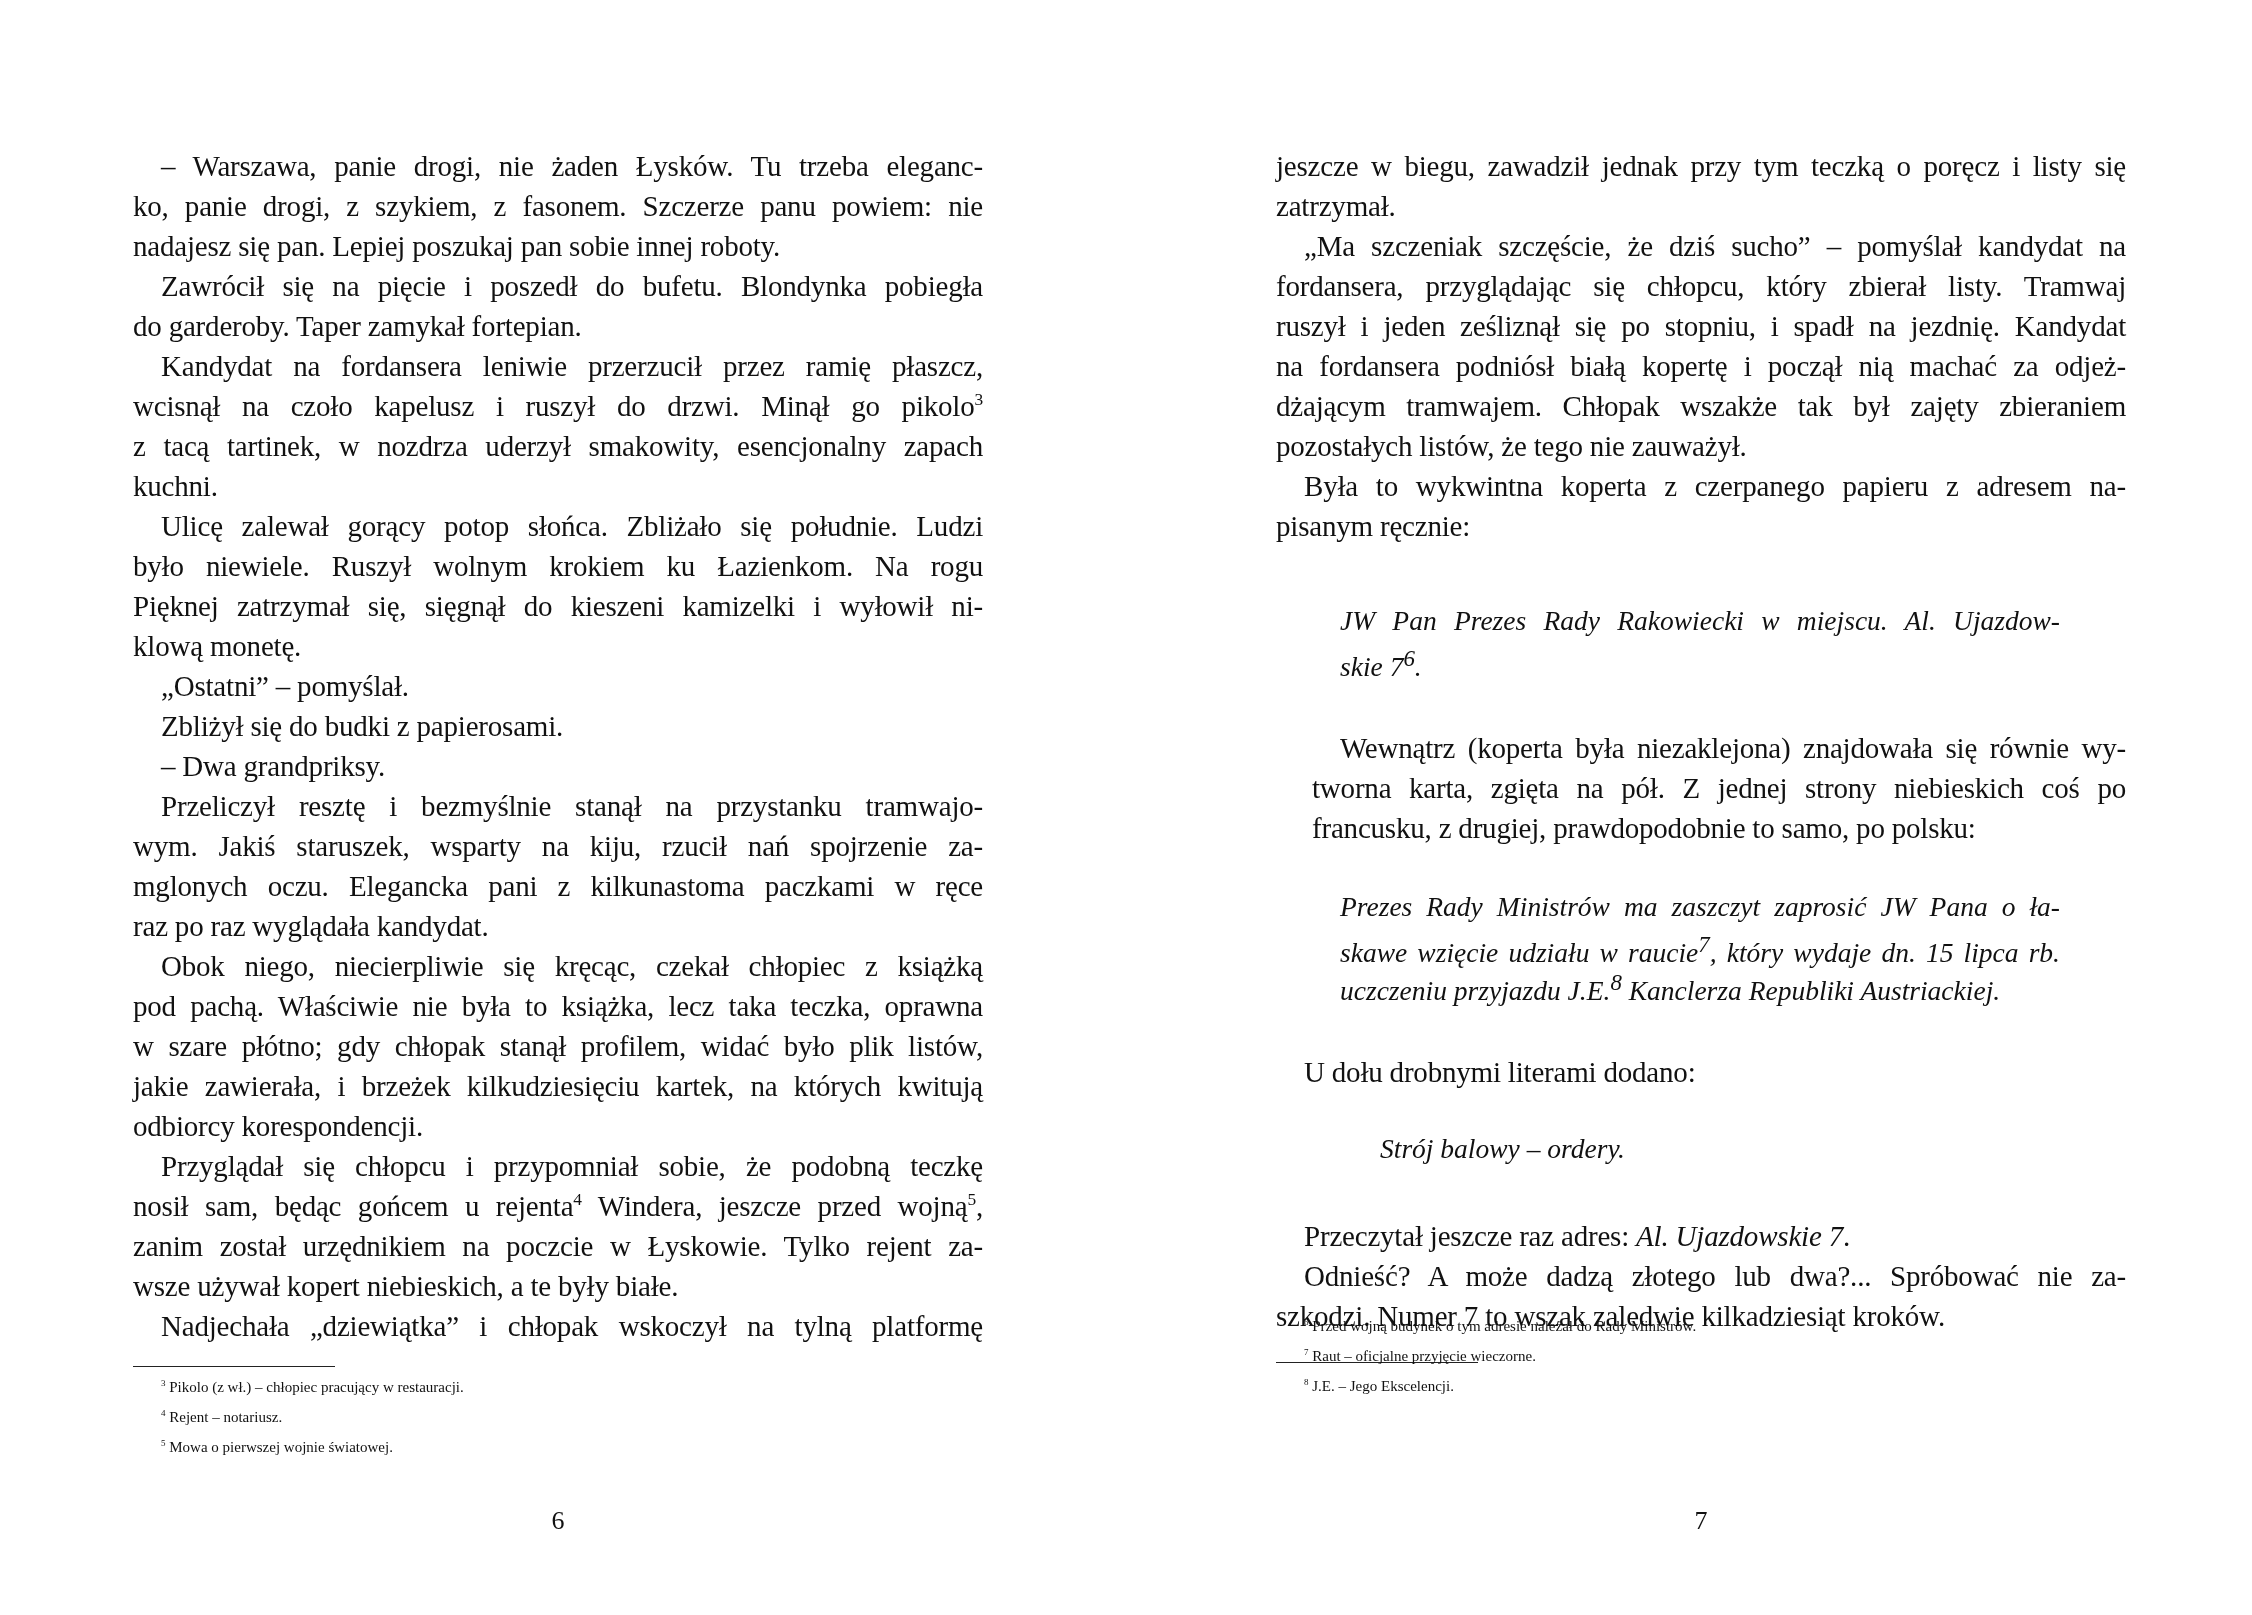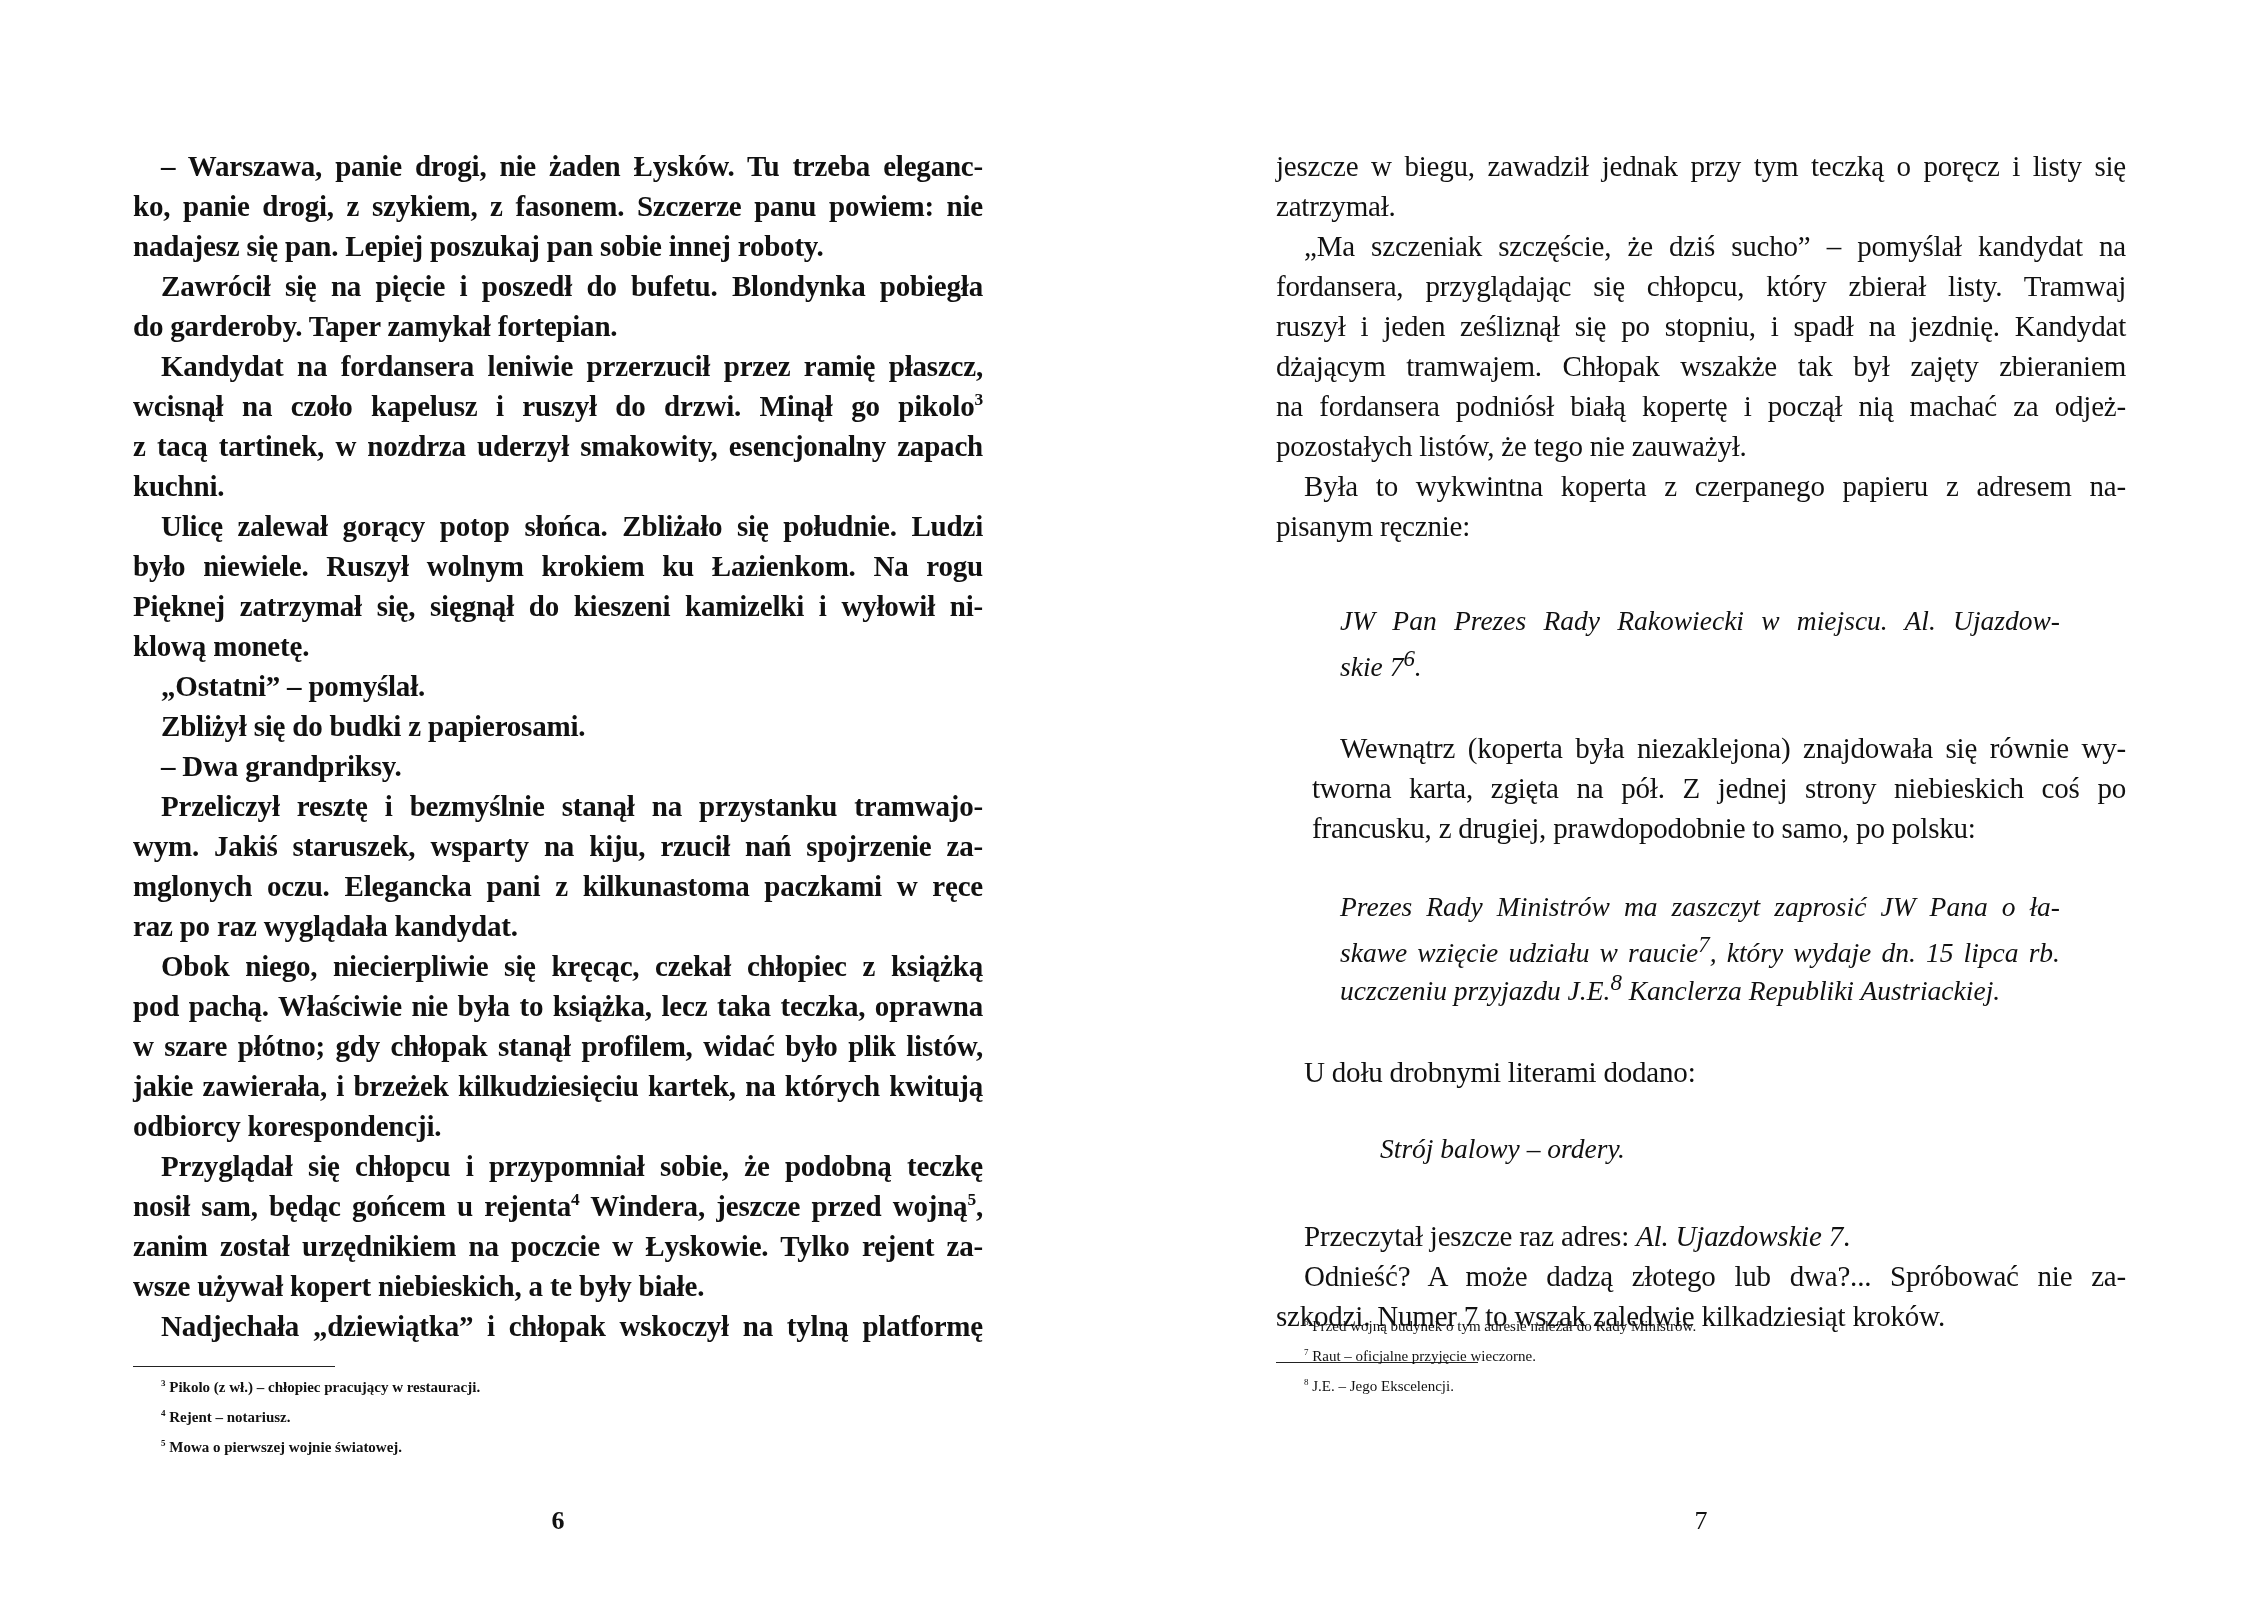--- a/index.html
+++ b/index.html
@@ -1,19 +1,19 @@
 <!DOCTYPE html>
 <html><head>
 <meta charset="utf-8">
 <style>
   html, body { margin: 0; padding: 0; background: #ffffff; }
   body { width: 2252px; height: 1615px; position: relative; overflow: hidden;
          font-family: "Liberation Serif", "DejaVu Serif", serif; color: #111111; }
   .page { position: absolute; top: 0; height: 1615px; }
-  .page.left { left: 0; width: 1126px; font-weight: bold; }
+  .page.left { left: 0; width: 1126px; }
   .page.right { left: 1126px; width: 1126px; }
   .column { position: absolute; top: 146px; }
   .page.left .column { left: 133px; width: 850px; }
   .page.right .column { left: 150px; width: 850px; }
   .line { display: block; height: 40px; line-height: 40px; font-size: 29px; white-space: nowrap;
           text-align: justify; text-align-last: justify; letter-spacing: -0.2px; }
   .line.last { text-align-last: left; }
   .line.indent { padding-left: 28px; }
   .line sup, .fn sup { font-size: 60%; line-height: 0; vertical-align: super; }
   .italic { font-style: italic; }
@@ -71,22 +71,22 @@
 </div>
 
 <div class="page right">
   <div class="column" id="right-column">
       <div>
         <span class="line">jeszcze w biegu, zawadził jednak przy tym teczką o poręcz i listy się</span>
         <span class="line last">zatrzymał.</span>
         <span class="line indent">„Ma szczeniak szczęście, że dziś sucho” – pomyślał kandydat na</span>
         <span class="line">fordansera, przyglądając się chłopcu, który zbierał listy. Tramwaj</span>
         <span class="line">ruszył i jeden ześliznął się po stopniu, i spadł na jezdnię. Kandydat</span>
+        <span class="line">na fordansera podniósł białą kopertę i począł nią machać za odjeż-</span>
         <span class="line">dżającym tramwajem. Chłopak wszakże tak był zajęty zbieraniem</span>
-        <span class="line">na fordansera podniósł białą kopertę i począł nią machać za odjeż-</span>
         <span class="line last">pozostałych listów, że tego nie zauważył.</span>
         <span class="line indent">Była to wykwintna koperta z czerpanego papieru z adresem na-</span>
         <span class="line last">pisanym ręcznie:</span>
       </div>
       <div style="margin-top: 56px; padding-left: 64px; width: 720px;">
         <span class="quote">JW Pan Prezes Rady Rakowiecki w miejscu. Al. Ujazdow-</span>
         <span class="quote last">skie 7<sup>6</sup>.</span>
       </div>
       <div style="margin-top: 50px; margin-left: 36px;">
         <span class="line indent">Wewnątrz (koperta była niezaklejona) znajdowała się równie wy-</span>

